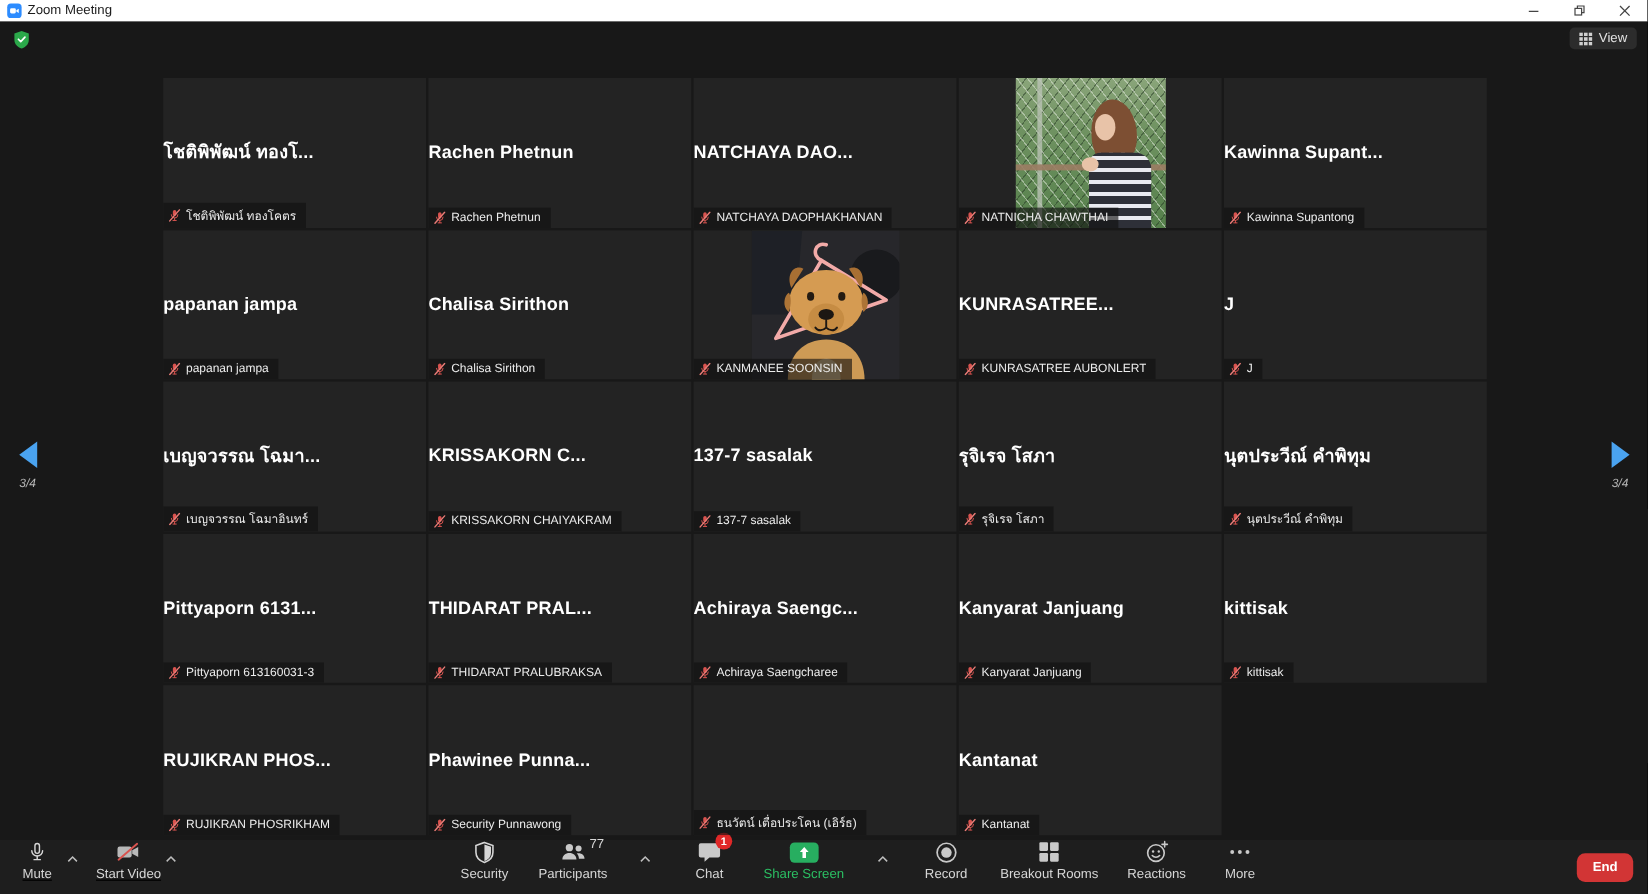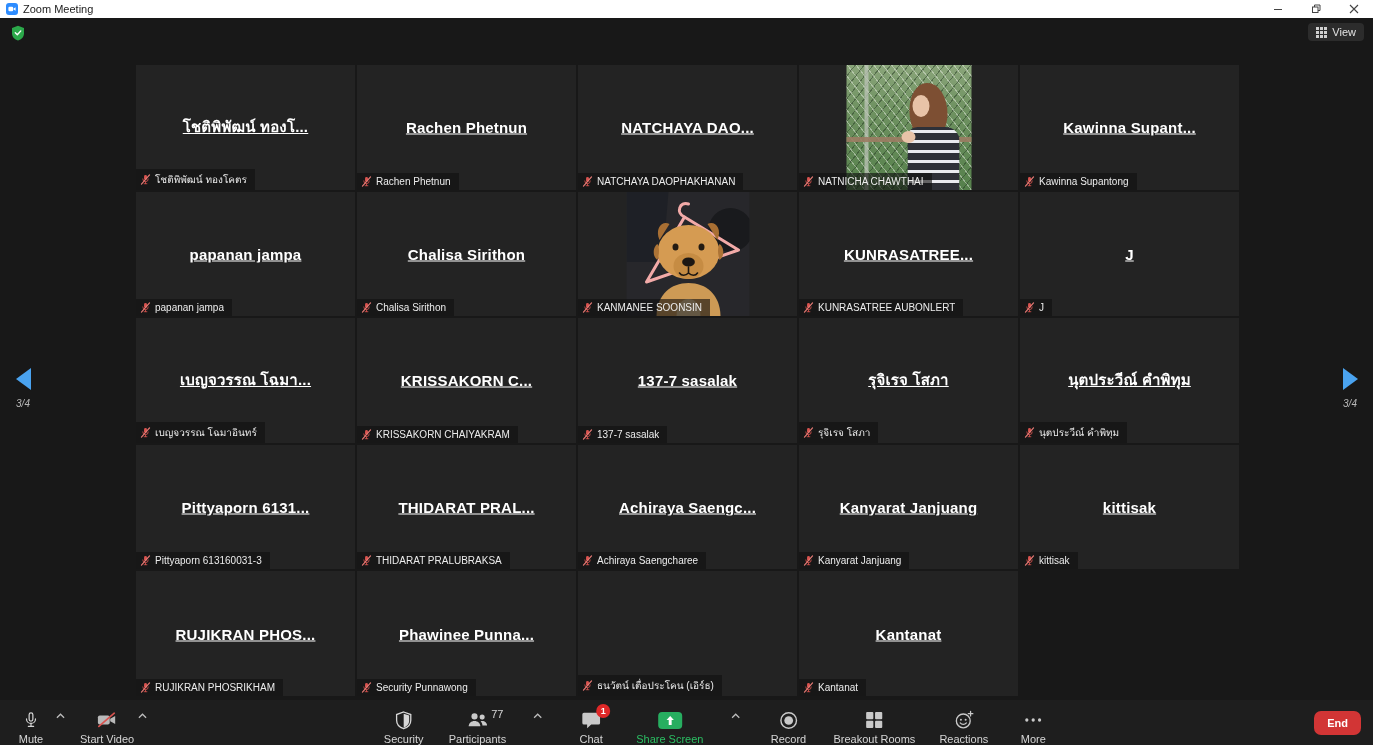--- a/index.html
+++ b/index.html
@@ -21,22 +21,22 @@
   .stage{position:absolute;left:0;top:18px;right:0;bottom:45px;background:#181818;}
   .badge-shield{position:absolute;left:11px;top:7px;}
   .view-btn{position:absolute;right:9px;top:5px;height:18px;background:#2c2c2c;border-radius:4px;
     display:flex;align-items:center;gap:5px;padding:0 8px;cursor:pointer;}
   .view-btn span{font-size:11px;color:#e2e2e2;}
 
   .grid{position:absolute;left:136px;top:47px;width:1103px;height:631px;
     display:grid;grid-template-columns:repeat(5,1fr);grid-template-rows:repeat(5,1fr);gap:2px;}
   .tile{position:relative;background:#232323;overflow:hidden;cursor:pointer;}
   .tile-name{position:absolute;left:0;right:0;top:50%;transform:translateY(-50%);
-    text-align:center;color:#fff;font-size:15px;font-weight:700;letter-spacing:.2px;
-    white-space:nowrap;overflow:hidden;text-decoration:underline;}
+    text-align:left;color:#fff;font-size:15px;font-weight:700;letter-spacing:.2px;
+    white-space:nowrap;overflow:hidden;}
   .tile-label{position:absolute;left:0;bottom:0;display:flex;align-items:center;gap:4px;
     background:rgba(16,16,16,.62);padding:3px 8px 3px 4px;max-width:92%;z-index:5;}
   .tile-label-text{font-size:10px;color:#ececec;white-space:nowrap;overflow:hidden;}
 
   
   .video-art{display:none;position:absolute;top:0;bottom:0;left:50%;transform:translateX(-50%);z-index:1;}
   .tile[data-video="portrait"] .portrait-art{display:block;width:125px;}
   .tile[data-video="dog"] .dog-art{display:block;width:123px;}
   .portrait-art{background:linear-gradient(#8aa57a 0%,#6f9261 35%,#55804b 100%);}
   .portrait-art .mesh{position:absolute;inset:0;
@@ -61,24 +61,24 @@
   .page-nav{position:absolute;width:30px;text-align:center;cursor:pointer;font-style:italic;}
   .page-nav .tri{width:0;height:0;margin:0 auto;}
   .page-nav-left{left:8px;top:350px;}
   .page-nav-right{right:8px;top:350px;}
   .tri-left{border-top:11px solid transparent;border-bottom:11px solid transparent;border-right:15px solid #4aa3f0;}
   .tri-right{border-top:11px solid transparent;border-bottom:11px solid transparent;border-left:15px solid #4aa3f0;}
   .page-count{margin-top:8px;font-size:10px;color:#b8b8b8;}
 
   
   .toolbar{position:absolute;left:0;right:0;bottom:0;height:45px;background:#1e1e1e;}
-  .tb-left{position:absolute;left:10px;top:0;height:45px;display:flex;align-items:stretch;}
+  .tb-left{position:absolute;left:10px;top:0;height:45px;display:flex;align-items:stretch;text-decoration:underline;}
   .tb-center{position:absolute;left:calc(50% + 32px);transform:translateX(-50%);top:0;height:45px;
     display:flex;align-items:stretch;gap:24px;}
-  .tb-item{display:flex;flex-direction:column;align-items:center;justify-content:flex-end;gap:3px;
+  .tb-item{display:flex;flex-direction:column;align-items:center;justify-content:flex-start;gap:3px;
     min-width:42px;cursor:pointer;}
   .tb-label{font-size:11px;color:#d6d6d6;white-space:nowrap;}
   .tb-label.green{color:#2bbf63;}
   .tb-caret{display:flex;align-items:flex-start;padding-top:13px;width:16px;justify-content:center;cursor:pointer;}
   .icon-wrap{position:relative;height:20px;display:flex;align-items:center;justify-content:center;}
   .pt-count{position:absolute;top:-2px;right:-15px;font-size:11px;color:#d6d6d6;font-weight:400;}
   .chat-badge{position:absolute;top:-6px;right:-9px;min-width:14px;height:14px;border-radius:8px;
     background:#e02828;color:#fff;font-size:9px;font-weight:700;display:flex;align-items:center;
     justify-content:center;padding:0 3px;box-sizing:border-box;}
   .share-chip{width:24px;height:17px;border-radius:4px;background:#27ae60;display:flex;

